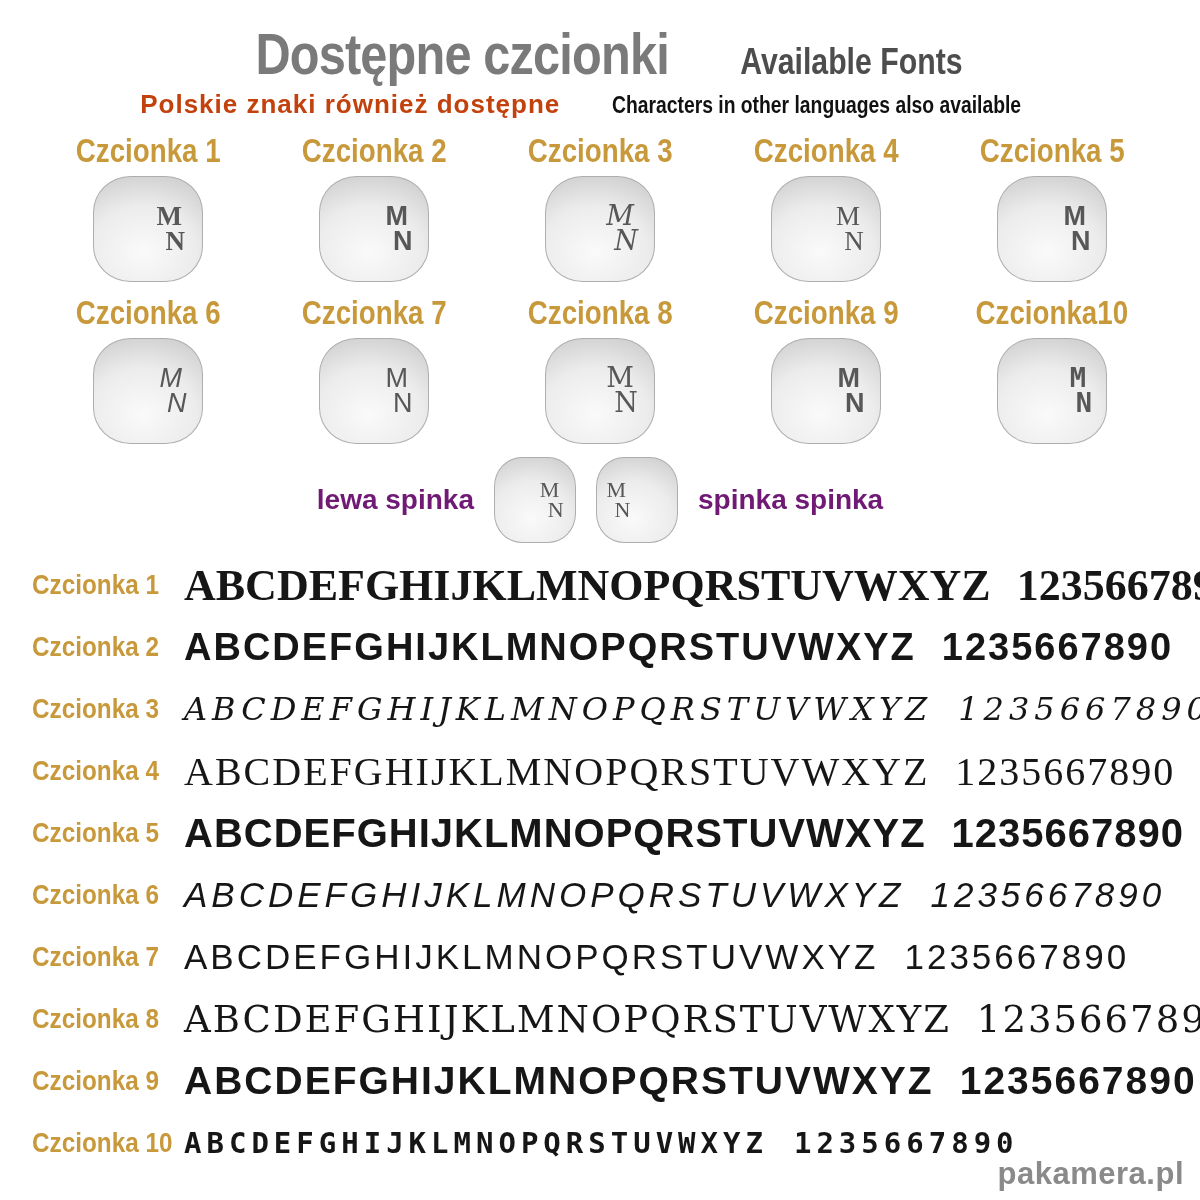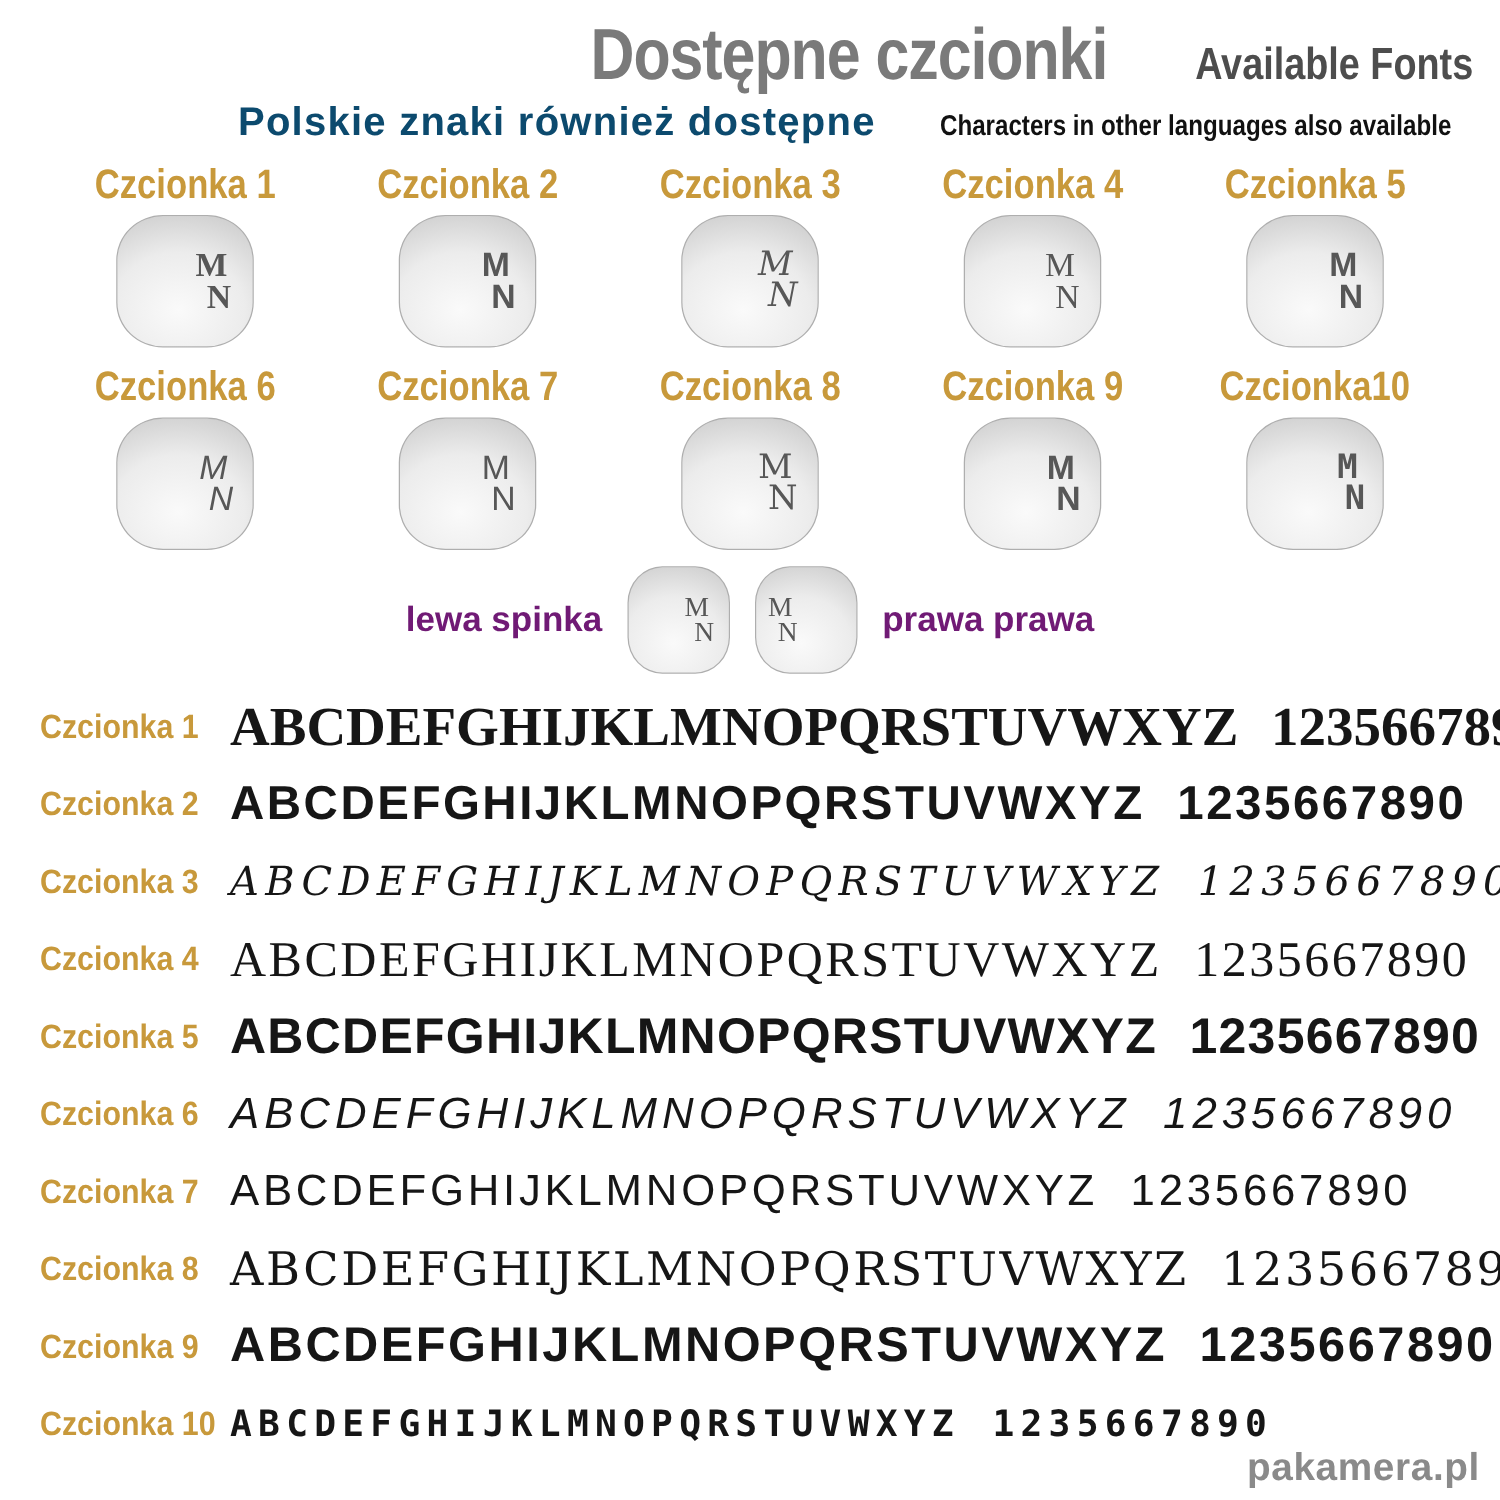--- a/index.html
+++ b/index.html
@@ -4,26 +4,26 @@
 <style>
   html,body{margin:0;padding:0;}
   body{
     width:1200px;height:1200px;background:#ffffff;position:relative;overflow:hidden;
     font-family:"Liberation Sans",sans-serif;color:#111;
   }
   .condensed{display:inline-block;transform:scaleX(0.84);transform-origin:center bottom;}
   .condensed-sm{display:inline-block;transform:scaleX(0.9);transform-origin:left center;}
 
   
-  .header{ text-align:right; padding-top:10px; }
+  .header{ text-align:center; padding-top:20px; }
   .title-line{ white-space:nowrap; }
   .title-pl{ font-size:58px; font-weight:bold; color:#7a7a7a; letter-spacing:-1px; }
   .title-en{ font-size:36px; font-weight:bold; color:#4d4d4d; margin-left:6px; }
   .subtitle-line{ margin-top:2px; white-space:nowrap; }
-  .subtitle-pl{ font-size:32px; font-weight:bold; color:#0c4a6e; letter-spacing:1px; }
+  .subtitle-pl{ font-size:26px; font-weight:bold; color:#c2410c; letter-spacing:1px; }
   .subtitle-en{ font-size:23px; font-weight:bold; color:#111; margin-left:8px; }
 
   
   .cards-row{ display:flex; justify-content:space-between; padding:0 38px; margin-top:10px; }
   .card{ width:220px; display:flex; flex-direction:column; align-items:center; }
   .card-label{ font-size:33px; font-weight:bold; color:#c8993b; height:42px; line-height:42px; white-space:nowrap; }
   .squircle{
     width:108px; height:104px; margin-top:4px; position:relative;
     border-radius:34%;
     border:1px solid #aeaeae;
@@ -198,21 +198,21 @@
       <span class="m">M</span>
       <span class="n">N</span>
     </div>
   </div>
   <div class="small-squircle right">
     <div class="mn mn-serif">
       <span class="m">M</span>
       <span class="n">N</span>
     </div>
   </div>
-  <span class="pair-label">prawa prawa</span>
+  <span class="pair-label">spinka spinka</span>
 </div>
 
 <div class="samples">
   <div class="sample-row">
     <span class="sample-label condensed-sm">Czcionka 1</span>
     <span class="sample-text f1"><span>ABCDEFGHIJKLMNOPQRSTUVWXYZ</span><span class="digits">1235667890</span></span>
   </div>
   <div class="sample-row">
     <span class="sample-label condensed-sm">Czcionka 2</span>
     <span class="sample-text f2"><span>ABCDEFGHIJKLMNOPQRSTUVWXYZ</span><span class="digits">1235667890</span></span>

